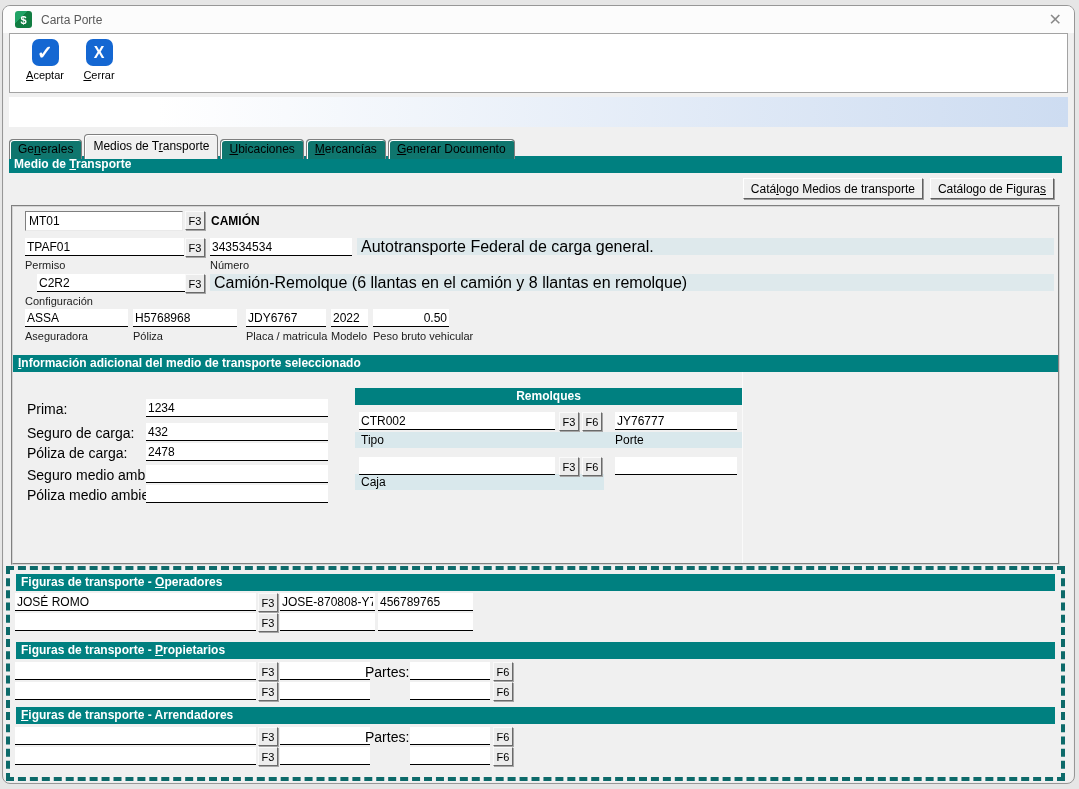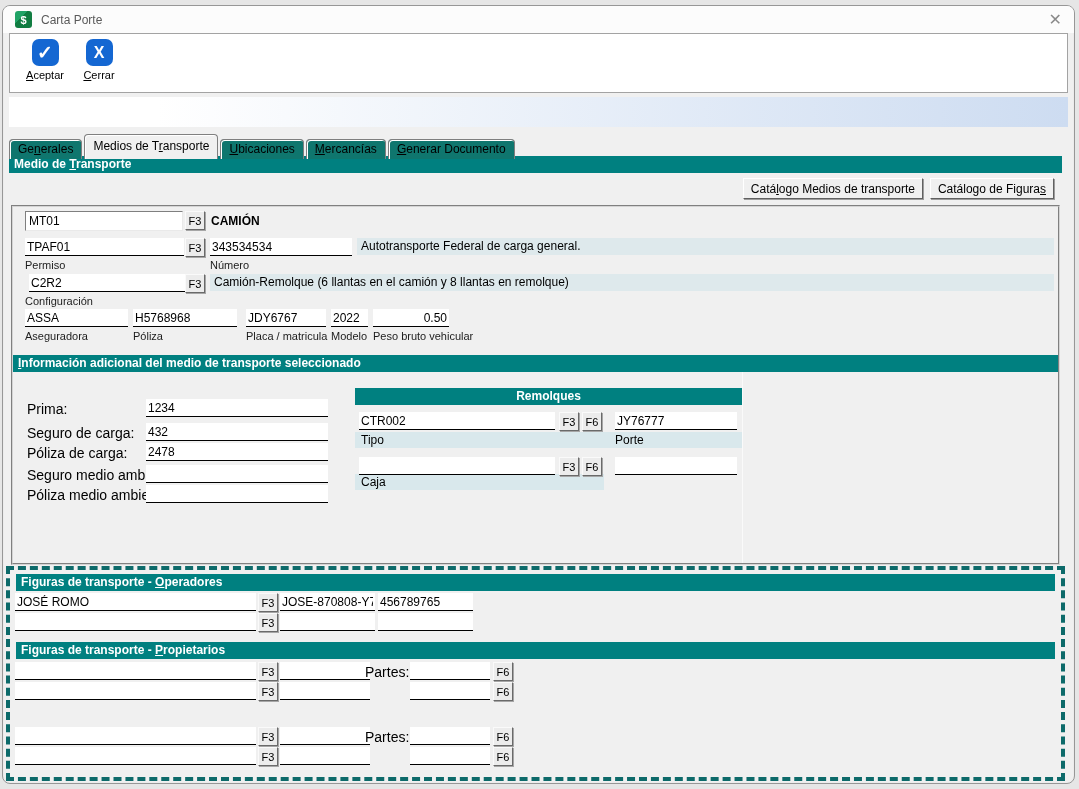--- a/index.html
+++ b/index.html
@@ -89,21 +89,21 @@
   .fbtn {
     position:absolute; width:20px; height:19px; padding:0;
     font-size:11px; font-family:inherit; text-align:center; line-height:16px;
     background:#ececec; border:1px solid; border-color:#fafafa #6a6a6a #6a6a6a #fafafa;
     box-shadow:1px 1px 0 #a6a6a6; cursor:default;
   }
   .small-label { position:absolute; font-size:11px; color:#1c1c1c; white-space:nowrap; }
   .lbl { position:absolute; font-size:14px; color:#000; white-space:nowrap; }
   .desc-strip {
     position:absolute; height:17px; line-height:17px; background:#dee9ec;
-    font-size:12px; padding-left:4px; white-space:nowrap; overflow:hidden;
+    font-size:16px; padding-left:4px; white-space:nowrap; overflow:hidden;
   }
   .bold-txt { position:absolute; font-weight:bold; font-size:12px; white-space:nowrap; }
   
   .rem { position:absolute; left:342px; top:165px; width:388px; bottom:0; background:#f0f0f0; border-right:1px solid #fafafa; }
   .rem .band { left:0; right:0; text-align:center; padding-left:0; }
   .blue-strip { position:absolute; height:16px; line-height:16px; background:#d9e8ec; font-size:12px;margin-top:40px; }
   
   .figs {
     position:absolute; left:3px; top:560px; width:1059px; height:215px;
     border:4px dashed #0d6a6a; background:#f0f0f0;
@@ -155,21 +155,21 @@
     <button class="fbtn" style="left:172px; top:4px;">F3</button>
     <span class="bold-txt" style="left:198px; top:7px;">CAMIÓN</span>
 
     <input class="ul" style="left: 12px; top: 31px; width: 159px;" value="TPAF01">
     <button class="fbtn" style="left:172px; top:31px;">F3</button>
     <input class="ul" style="left: 197px; top: 31px; width: 142px;" value="343534534">
     <div class="desc-strip" style="left:344px; top:31px; right:4px;">Autotransporte Federal de carga general.</div>
     <span class="small-label" style="left:12px; top:52px;">Permiso</span>
     <span class="small-label" style="left:197px; top:52px;">Número</span>
 
-    <input class="ul" style="left: 16px; top: 67px; width: 159px;" value="C2R2">
+    <input class="ul" style="left: 24px; top: 67px; width: 159px;" value="C2R2">
     <button class="fbtn" style="left:172px; top:67px;">F3</button>
     <div class="desc-strip" style="left:197px; top:67px; right:4px;">Camión-Remolque (6 llantas en el camión y 8 llantas en remolque)</div>
     <span class="small-label" style="left:12px; top:88px;">Configuración</span>
 
     <input class="ul" style="left: 12px; top: 102px; width: 103px;" value="ASSA">
     <input class="ul" style="left: 120px; top: 102px; width: 104px;" value="H5768968">
     <input class="ul" style="left: 233px; top: 102px; width: 80px;" value="JDY6767">
     <input class="ul" style="left: 318px; top: 102px; width: 37px;" value="2022">
     <input class="ul ta-r" style="left: 360px; top: 102px; width: 76px;" value="0.50">
     <span class="small-label" style="left:12px; top:123px;">Aseguradora</span>
@@ -229,20 +229,21 @@
     <input class="ul" style="left: 270px; top: 92px; width: 90px;" value="">
     <span class="lbl" style="left:355px; top:94px;">Partes:</span>
     <input class="ul" style="left: 400px; top: 92px; width: 80px;" value="">
     <button class="fbtn" style="left:483px; top:92px;">F6</button>
     <input class="ul" style="left: 5px; top: 112px; width: 241px;" value="">
     <button class="fbtn" style="left:248px; top:112px;">F3</button>
     <input class="ul" style="left: 270px; top: 112px; width: 90px;" value="">
     <input class="ul" style="left: 400px; top: 112px; width: 80px;" value="">
     <button class="fbtn" style="left:483px; top:112px;">F6</button>
 
+    <div class="band" style="top:137px;"><u>F</u>iguras de transporte - Arrendadores</div>
     <input class="ul" style="left: 5px; top: 157px; width: 241px;" value="">
     <button class="fbtn" style="left:248px; top:157px;">F3</button>
     <input class="ul" style="left: 270px; top: 157px; width: 90px;" value="">
     <span class="lbl" style="left:355px; top:159px;">Partes:</span>
     <input class="ul" style="left: 400px; top: 157px; width: 80px;" value="">
     <button class="fbtn" style="left:483px; top:157px;">F6</button>
     <input class="ul" style="left: 5px; top: 177px; width: 241px;" value="">
     <button class="fbtn" style="left:248px; top:177px;">F3</button>
     <input class="ul" style="left: 270px; top: 177px; width: 90px;" value="">
     <input class="ul" style="left: 400px; top: 177px; width: 80px;" value="">

